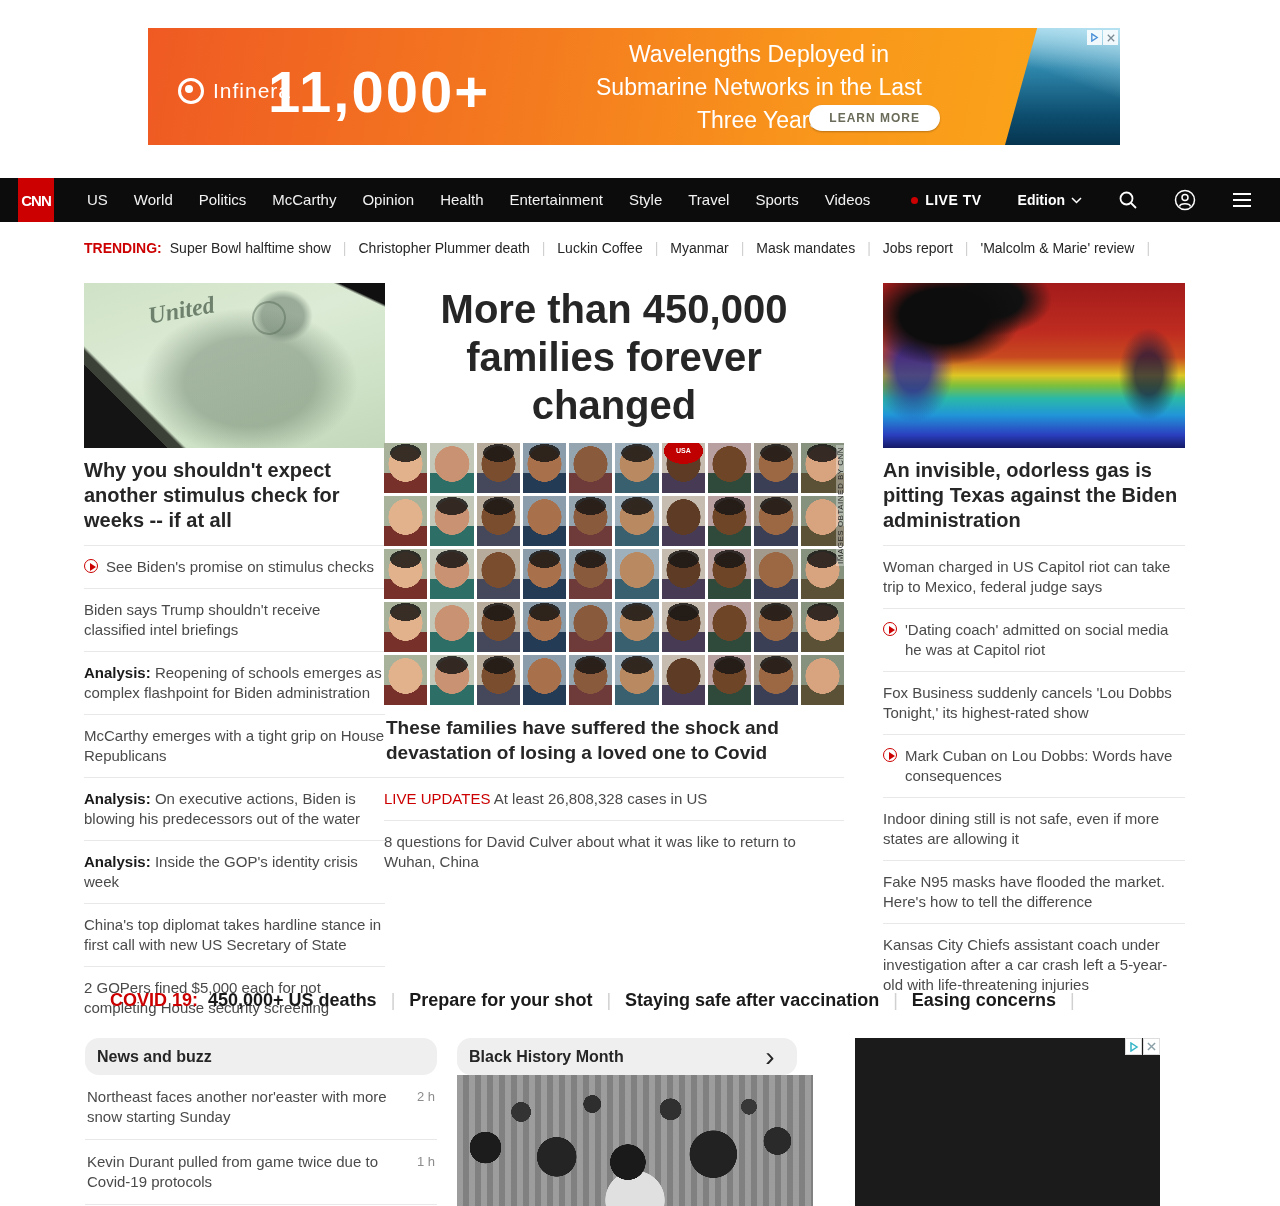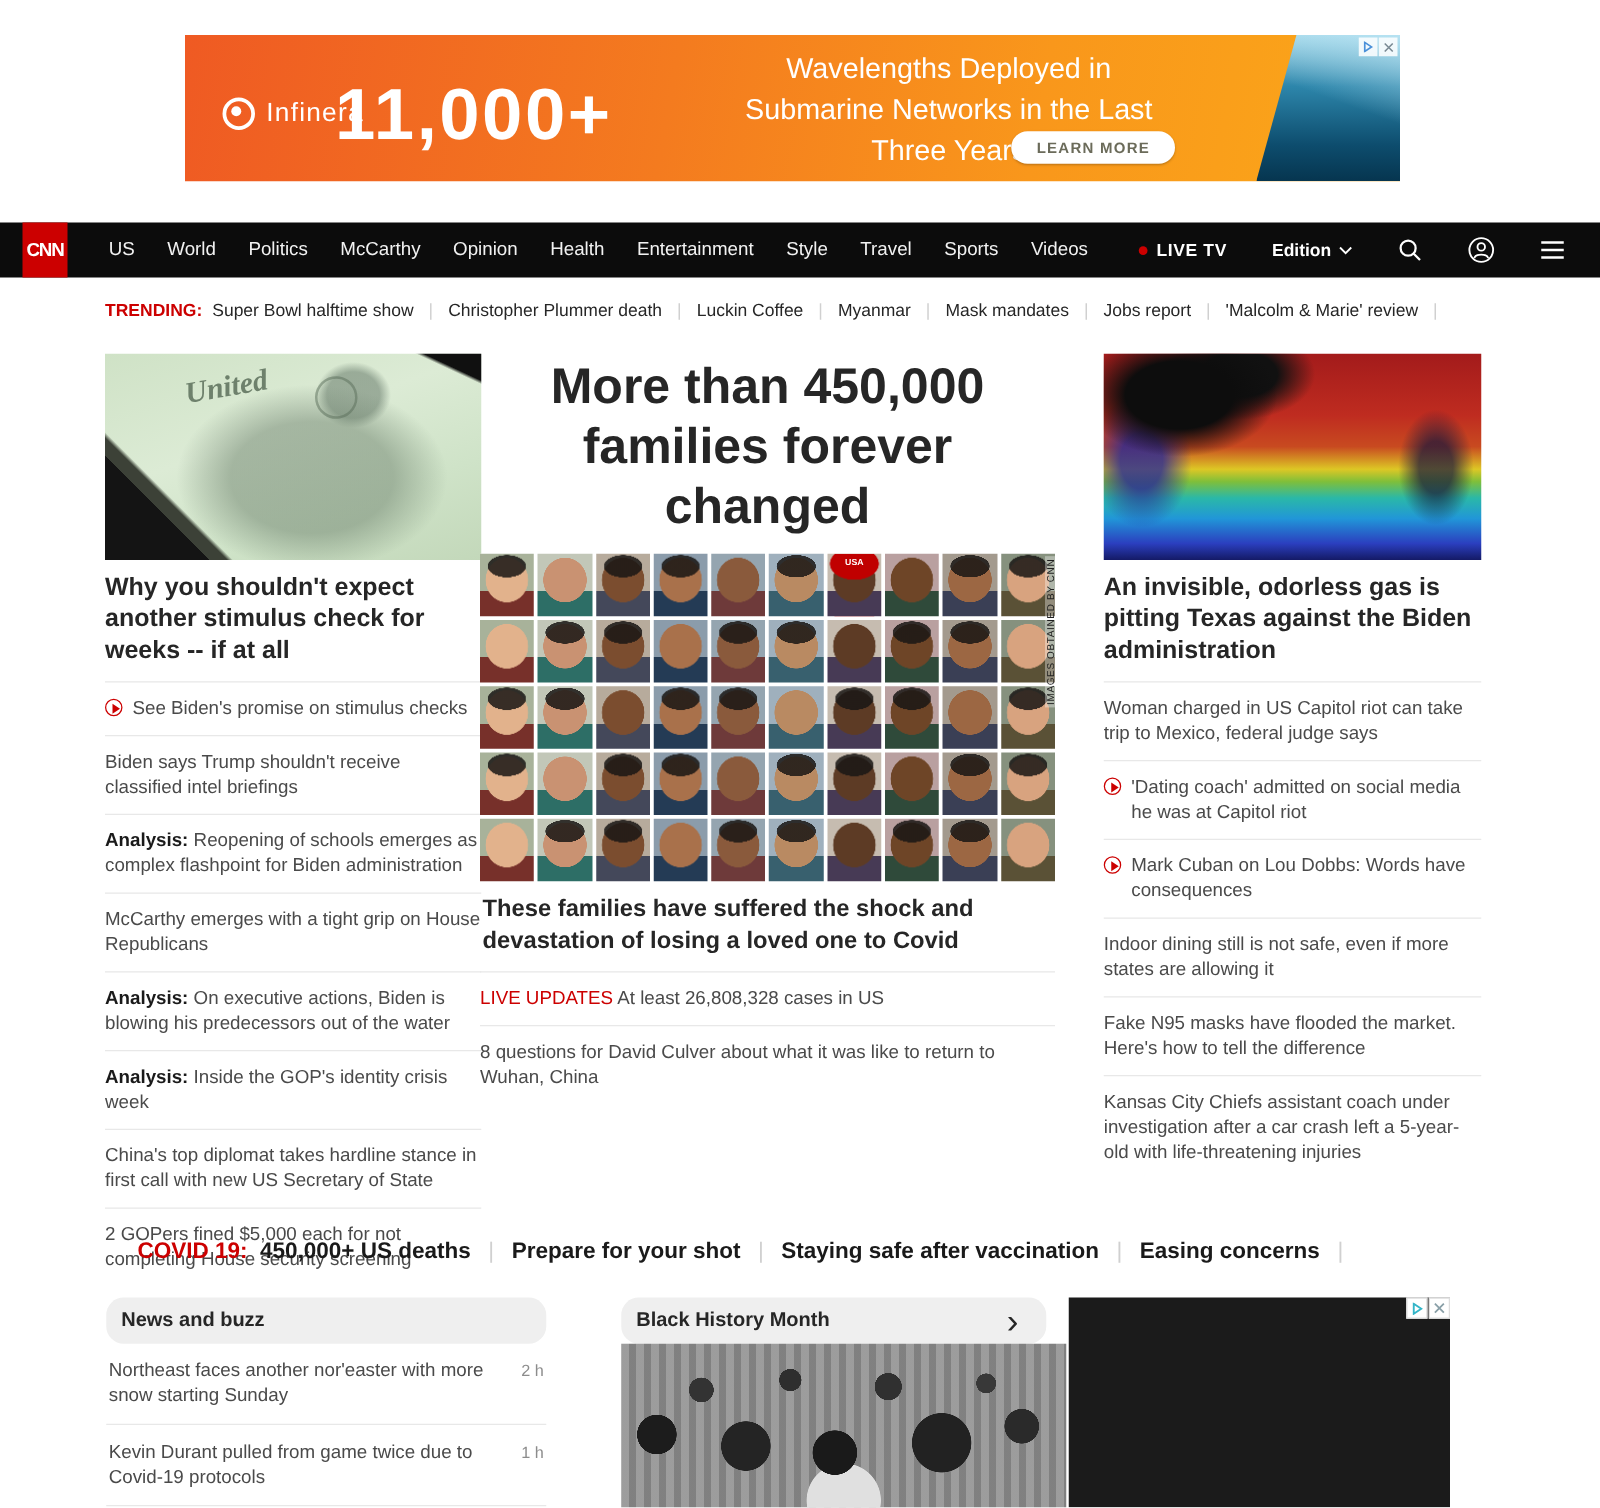--- a/index.html
+++ b/index.html
@@ -100,21 +100,21 @@
   
   .panel-header { background:#efefef; display:flex; align-items:center; justify-content:space-between; padding:0 12px; height:37px;border-radius:14px; }
   .panel-title { font-size:16px; font-weight:bold; color:#262626; }
 
   .news-buzz { position:absolute; left:85px; top:1038px; width:352px; }
   .buzz-item { display:flex; gap:10px; padding:12px 2px; border-top:1px solid #e8e8e8; cursor:pointer; }
   .buzz-item:first-child { border-top:none; }
   .buzz-text { flex:1; font-size:15px; line-height:20px; color:#4a4a4a; }
   .buzz-time { flex:0 0 34px; text-align:right; font-size:13px; color:#8c8c8c; padding-top:2px; }
 
-  .bhm { position:absolute; left:457px; top:1038px; width:340px;margin-left:40px; }
+  .bhm { position:absolute; left:457px; top:1038px; width:340px; }
   .bhm-arrow { width:30px; height:30px; display:flex; align-items:center; justify-content:center;
     font-size:28px; color:#262626; cursor:pointer; font-weight:300; }
   .bhm-photo { width:356px; height:132px; cursor:pointer; background-color:#8f8f8f;
     background-image:
       radial-gradient(circle 16px at 8% 55%, #1c1c1c 0 98%, rgba(0,0,0,0) 100%),
       radial-gradient(circle 20px at 28% 62%, #242424 0 98%, rgba(0,0,0,0) 100%),
       radial-gradient(circle 18px at 48% 66%, #1a1a1a 0 98%, rgba(0,0,0,0) 100%),
       radial-gradient(circle 24px at 72% 60%, #222 0 98%, rgba(0,0,0,0) 100%),
       radial-gradient(circle 14px at 90% 50%, #2a2a2a 0 98%, rgba(0,0,0,0) 100%),
       radial-gradient(circle 10px at 18% 28%, #333 0 98%, rgba(0,0,0,0) 100%),
@@ -333,20 +333,23 @@
     <div class="story-headline">An invisible, odorless gas is pitting Texas against the Biden administration</div>
     <div>
         <div class="story">
           <span class="story-text">Woman charged in US Capitol riot can take trip to Mexico, federal judge says</span>
         </div>
         <div class="story">
           <span class="play-icon"></span>
           <span class="story-text">'Dating coach' admitted on social media he was at Capitol riot</span>
         </div>
         <div class="story">
+          <span class="story-text">Fox Business suddenly cancels 'Lou Dobbs Tonight,' its highest-rated show</span>
+        </div>
+        <div class="story">
           <span class="play-icon"></span>
           <span class="story-text">Mark Cuban on Lou Dobbs: Words have consequences</span>
         </div>
         <div class="story">
           <span class="story-text">Indoor dining still is not safe, even if more states are allowing it</span>
         </div>
         <div class="story">
           <span class="story-text">Fake N95 masks have flooded the market. Here's how to tell the difference</span>
         </div>
         <div class="story">

